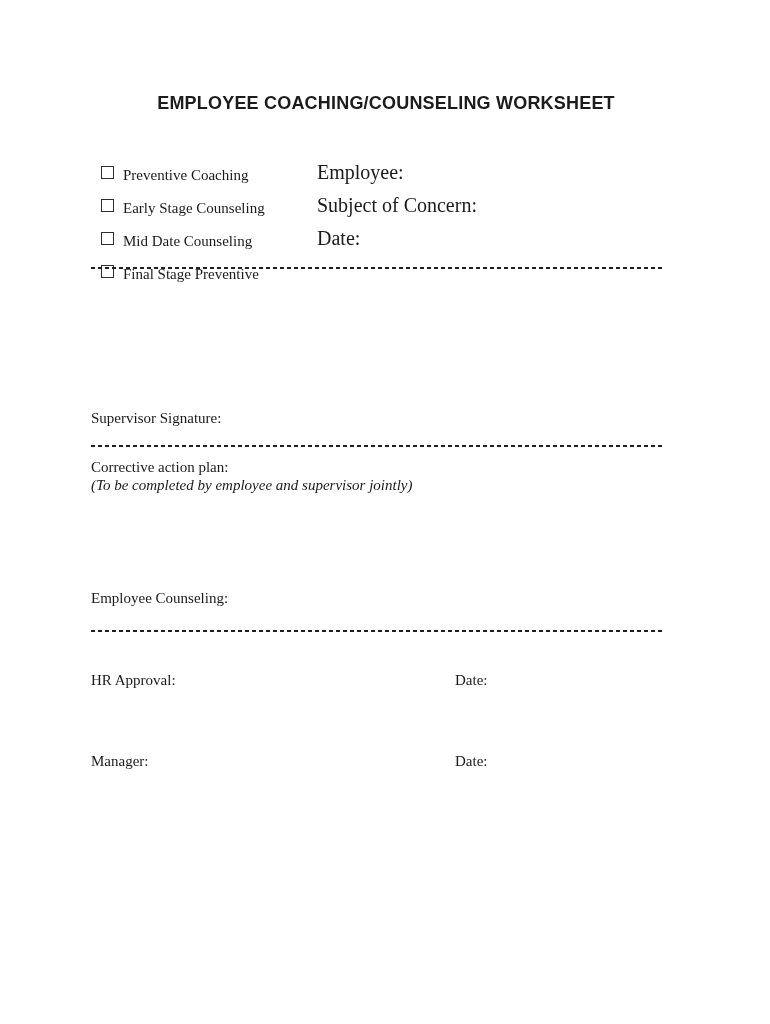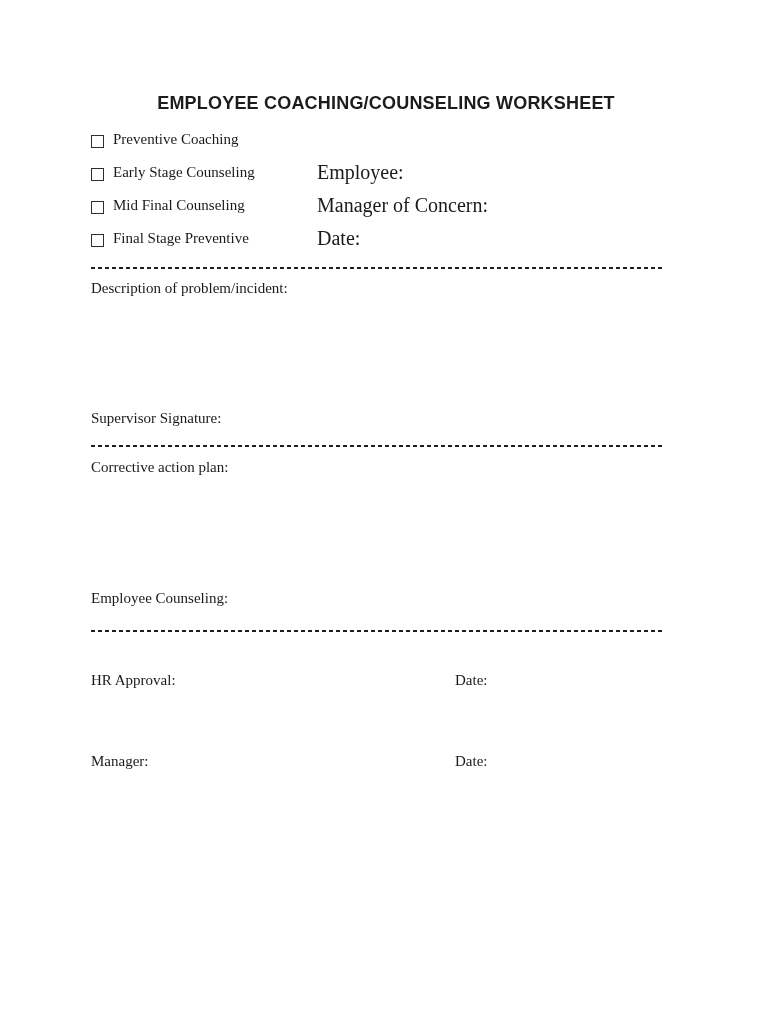--- a/index.html
+++ b/index.html
@@ -25,26 +25,27 @@
     font-family: "Liberation Sans", sans-serif;
     font-weight: bold;
     font-size: 18px;
     line-height: 22px;
     letter-spacing: 0.2px;
     color: #1c1c1c;
     white-space: nowrap;
   }
   .row {
     position: absolute;
-    left: 91px;
+    left: 101px;
     height: 18px;
     display: flex;
-    align-items: flex-end;
+    align-items: flex-start;
     font-size: 15px;
     line-height: 18px;
+    margin-top: 36px;
   }
   .cbx {
     appearance: none;
     -webkit-appearance: none;
     width: 13px;
     height: 13px;
     border: 1px solid #2e2e2e;
     background: #ffffff;
     margin: 0 9px 0 0;
     padding: 0;
@@ -99,42 +100,42 @@
   <div class="row" style="top:130px">
     <input type="checkbox" class="cbx" style="">
     <span>Preventive Coaching</span>
   </div>
   <div class="row" style="top:163px">
     <input type="checkbox" class="cbx" style="">
     <span>Early Stage Counseling</span>
   </div>
   <div class="row" style="top:196px">
     <input type="checkbox" class="cbx" style="">
-    <span>Mid Final Counseling</span>
+    <span>Mid Date Counseling</span>
   </div>
   <div class="row" style="top:229px">
     <input type="checkbox" class="cbx" style="">
     <span>Final Stage Preventive</span>
   </div>
 
   <div class="hdr-field" style="top:163px">Employee:</div>
   <div class="fill-area" style="left:388px;top:160px;width:293px;height:22px"></div>
-  <div class="hdr-field" style="top:196px">Manager of Concern:</div>
+  <div class="hdr-field" style="top:196px">Subject of Concern:</div>
   <div class="fill-area" style="left:430px;top:193px;width:251px;height:22px"></div>
   <div class="hdr-field" style="top:229px">Date:</div>
   <div class="fill-area" style="left:355px;top:226px;width:326px;height:22px"></div>
 
   <div class="divider" style="top:267px"></div>
-  <div class="label" style="top:279px">Description of problem/incident:</div>
   <div class="fill-area" style="left:91px;top:300px;width:590px;height:105px"></div>
   <div class="label" style="top:409px">Supervisor Signature:</div>
   <div class="fill-area" style="left:225px;top:406px;width:456px;height:24px"></div>
 
   <div class="divider" style="top:445px"></div>
   <div class="label" style="top:458px">Corrective action plan:</div>
+  <div class="label italic" style="top:476px">(To be completed by employee and supervisor jointly)</div>
   <div class="fill-area" style="left:91px;top:498px;width:590px;height:85px"></div>
   <div class="label" style="top:589px">Employee Counseling:</div>
   <div class="fill-area" style="left:215px;top:586px;width:466px;height:24px"></div>
 
   <div class="divider" style="top:630px"></div>
   <div class="label" style="top:671px">HR Approval:</div>
   <div class="fill-area" style="left:180px;top:668px;width:265px;height:24px"></div>
   <div class="date-label" style="top:671px">Date:</div>
   <div class="fill-area" style="left:495px;top:668px;width:186px;height:24px"></div>
 

